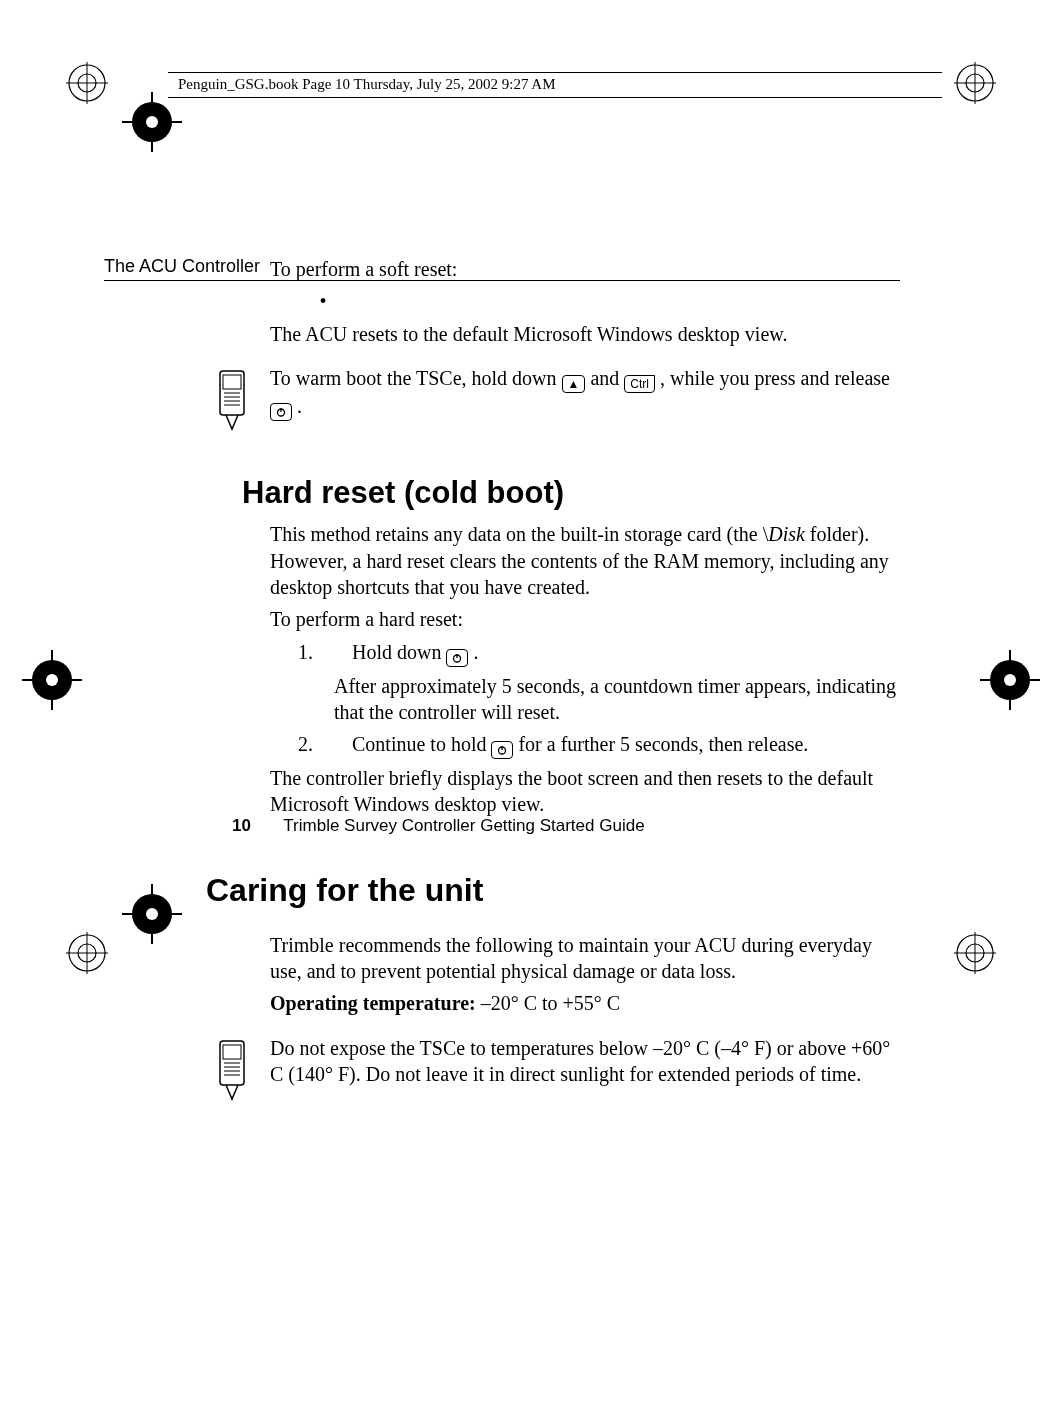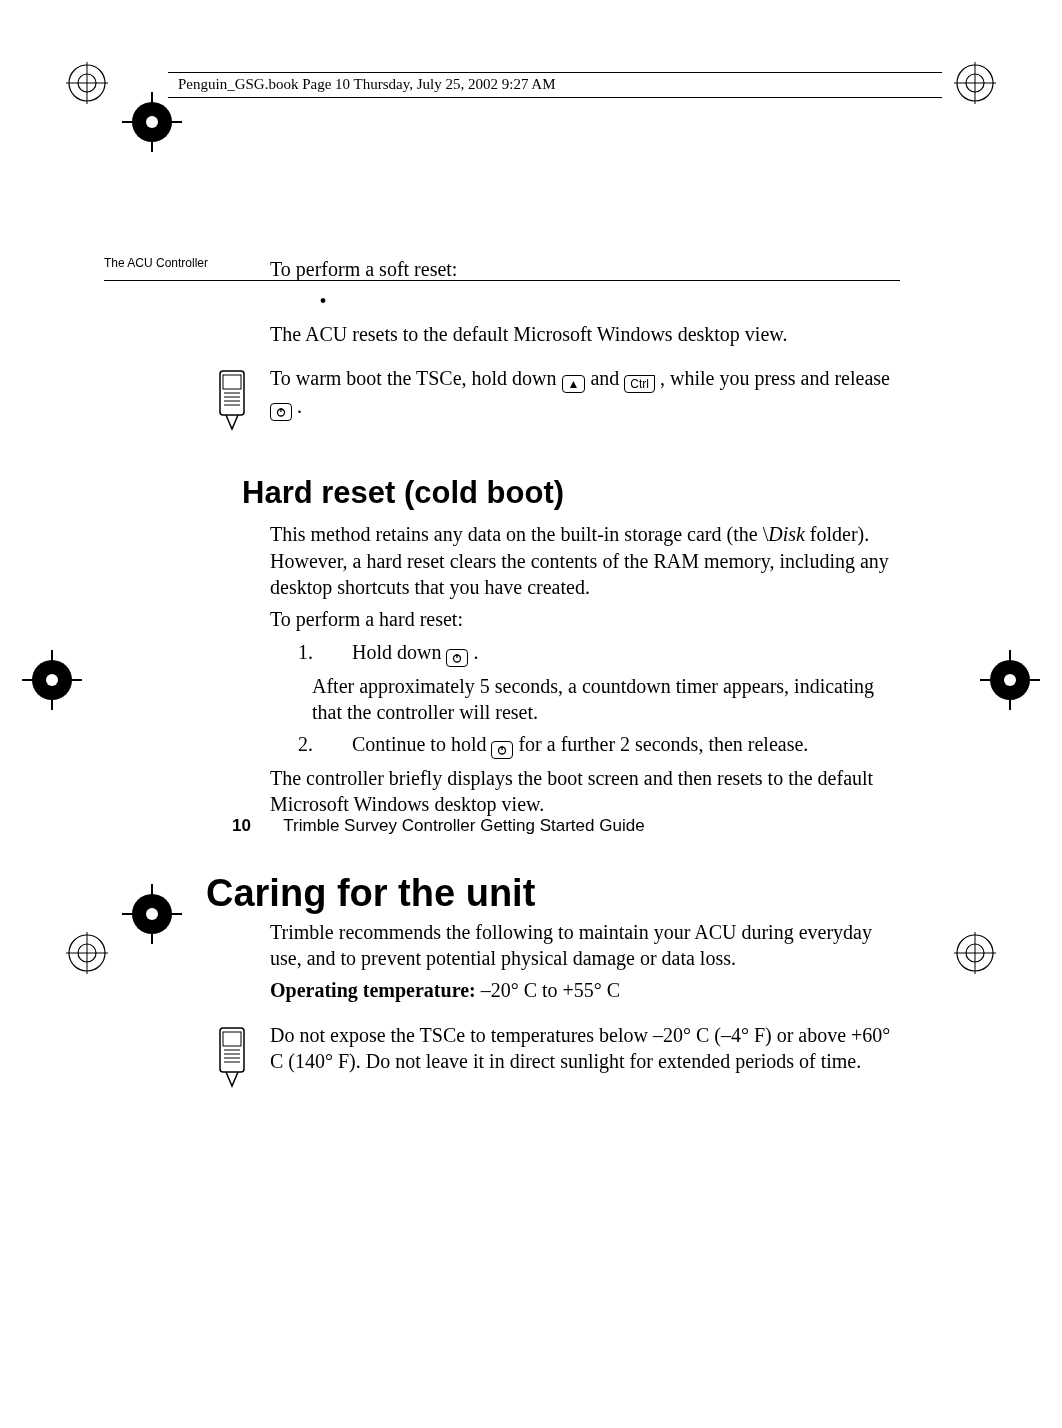--- a/index.html
+++ b/index.html
@@ -22,34 +22,34 @@
   .cross.bot { bottom: 92px; left: 122px; }
 
   
   .bookmeta-wrap { position: absolute; top: 72px; left: 168px; right: 120px; height: 28px; }
   .bookmeta-line-top { border-top: 1px solid #000; height: 0; }
   .bookmeta-line-bot { border-top: 1px solid #000; height: 0; margin-top: 24px; }
   .bookmeta { position: absolute; top: 4px; left: 10px; font-family: "Times New Roman", serif; font-size: 15px; }
 
   
   .content { position: absolute; top: 256px; left: 270px; width: 630px; }
-  .running-head { position: absolute; top: 256px; left: 104px; font-family: Arial, Helvetica, sans-serif; font-size: 12px; color: #000; }
+  .running-head { position: absolute; top: 256px; left: 104px; font-family: Arial, Helvetica, sans-serif; font-size: 18px; color: #000; }
   .headrule { position: absolute; top: 280px; left: 104px; width: 796px; border-top: 1.5px solid #000; }
 
   .para { font-size: 20px; line-height: 1.32; margin-bottom: 6px; }
   .indent1 { margin-left: 48px; }
   .bullet-row { display: flex; gap: 18px; }
   .bullet-dot { width: 10px; text-align: center; }
   .ol-row { display: flex; gap: 30px; margin-left: 28px; }
   .ol-num { width: 24px; }
   .ol-body { flex: 1; }
-  .ol-sub { margin-left: 42px; font-size: 20px; line-height: 1.3; }
+  .ol-sub { margin-left: 64px; font-size: 20px; line-height: 1.3; }
 
   .h2 { font-family: Arial, Helvetica, sans-serif; font-weight: bold; font-size: 31px; margin-top: 54px; margin-bottom: 10px; margin-left: -28px; }
-  .h1 { font-family: Arial, Helvetica, sans-serif; font-weight: bold; font-size: 38px; margin-top: 54px; margin-bottom: 4px; margin-left: -64px; }
+  .h1 { font-family: Arial, Helvetica, sans-serif; font-weight: bold; font-size: 32px; margin-top: 54px; margin-bottom: 23px; margin-left: -64px; }
 
   .note-block { position: relative; margin-top: 18px; }
   .note-icon { position: absolute; left: -56px; top: 2px; width: 38px; height: 64px; }
   .note-icon svg { width: 38px; height: 64px; }
 
   .keycap { display: inline-block; vertical-align: -3px; border: 1.3px solid #000; border-radius: 4px; height: 18px; padding: 0 5px; font-size: 12px; font-family: Arial, sans-serif; line-height: 16px; }
   .keycap.ctrl { border-top-right-radius: 0; position: relative; }
   .keycap.power svg { width: 10px; height: 10px; vertical-align: -1px; }
   .winflag { display: inline-block; width: 22px; height: 16px; vertical-align: -2px; }
   .winflag svg { width: 22px; height: 16px; }
@@ -186,21 +186,21 @@
     <div class="para ol-sub">After approximately 5 seconds, a countdown timer appears, indicating that the controller will reset.</div>
 
     <div class="para ol-row">
       <div class="ol-num">2.</div>
       <div class="ol-body">
         <span>Continue to hold </span>
         <span class="keycap power"><svg viewBox="0 0 10 10">
               <circle cx="5" cy="5.5" r="3.5" fill="none" stroke="#000" stroke-width="1.3"></circle>
               <line x1="5" y1="1" x2="5" y2="5" stroke="#000" stroke-width="1.3"></line>
             </svg></span>
-        <span> for a further 2 seconds, then release.</span>
+        <span> for a further 5 seconds, then release.</span>
       </div>
     </div>
 
     <div class="para">The controller briefly displays the boot screen and then resets to the default Microsoft Windows desktop view.</div>
 
     <div class="h1">Caring for the unit</div>
 
     <div class="para">Trimble recommends the following to maintain your ACU during everyday use, and to prevent potential physical damage or data loss.</div>
 
     <div class="para">

